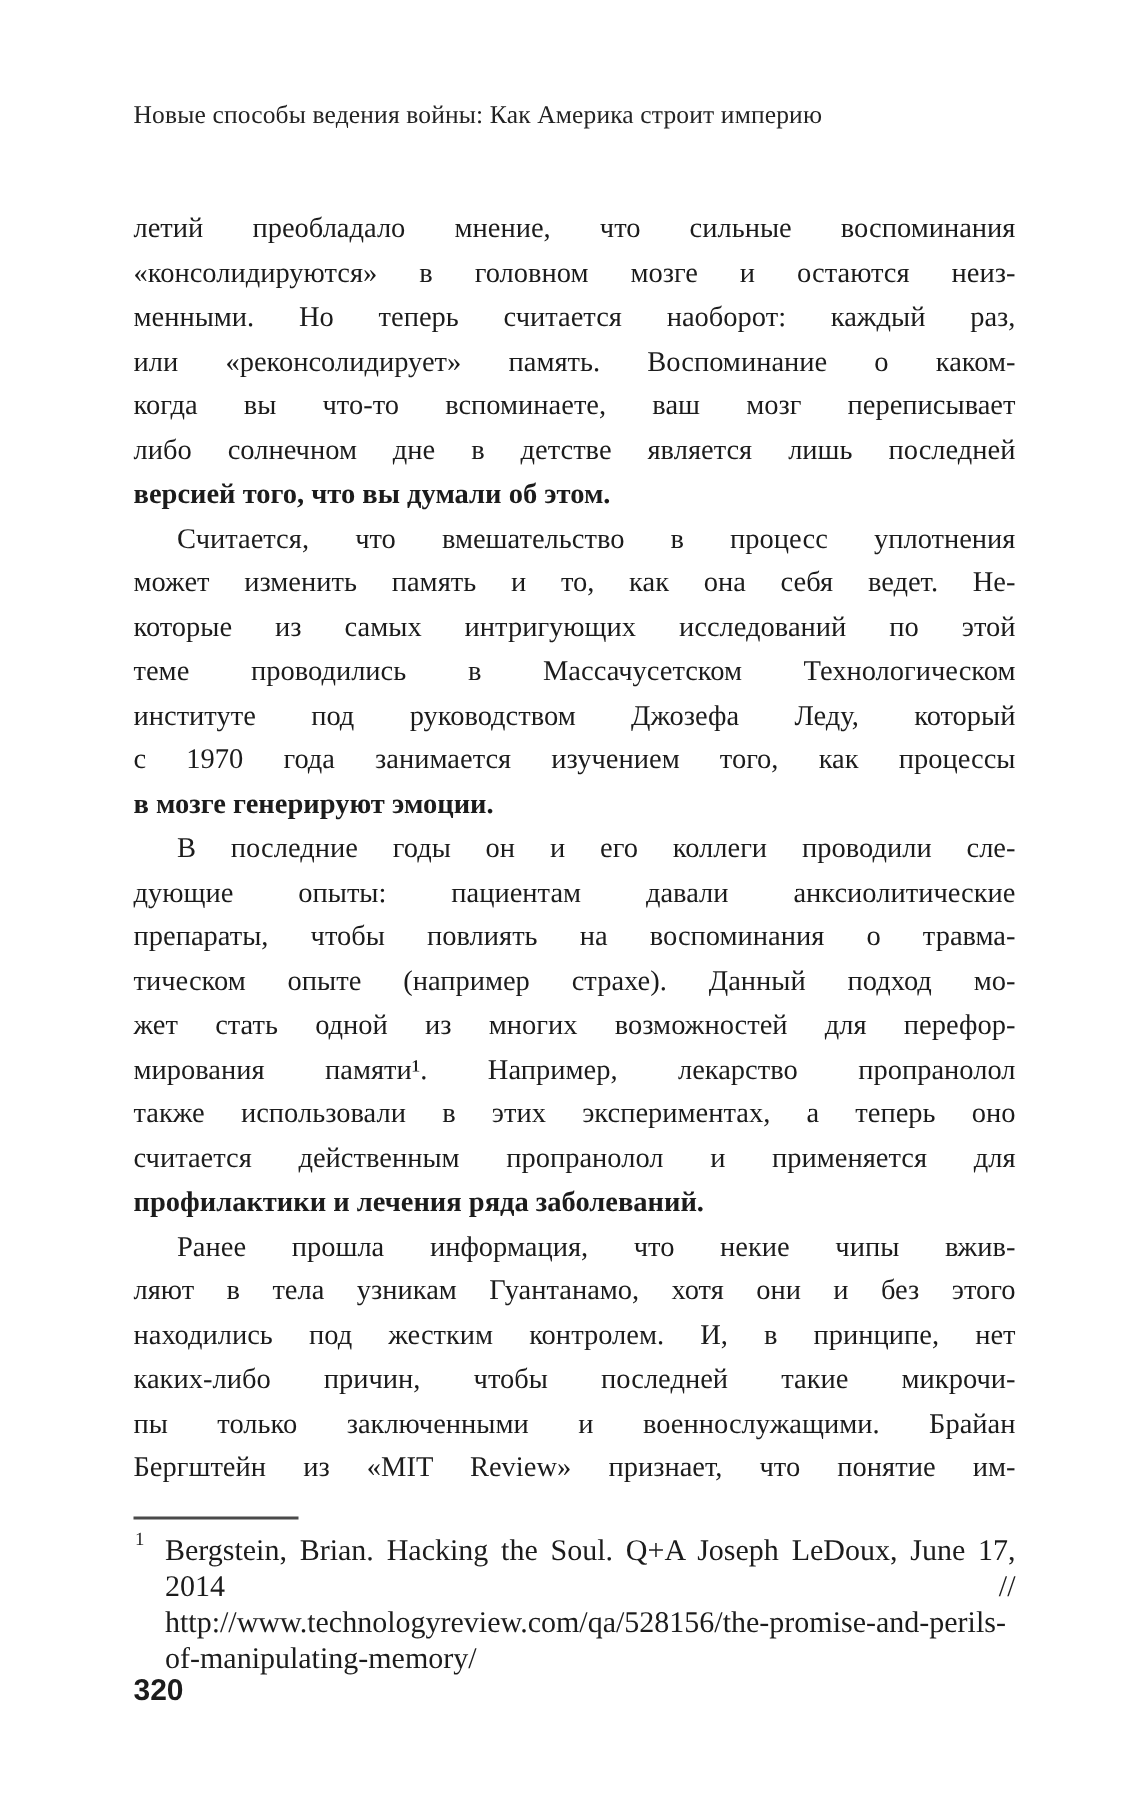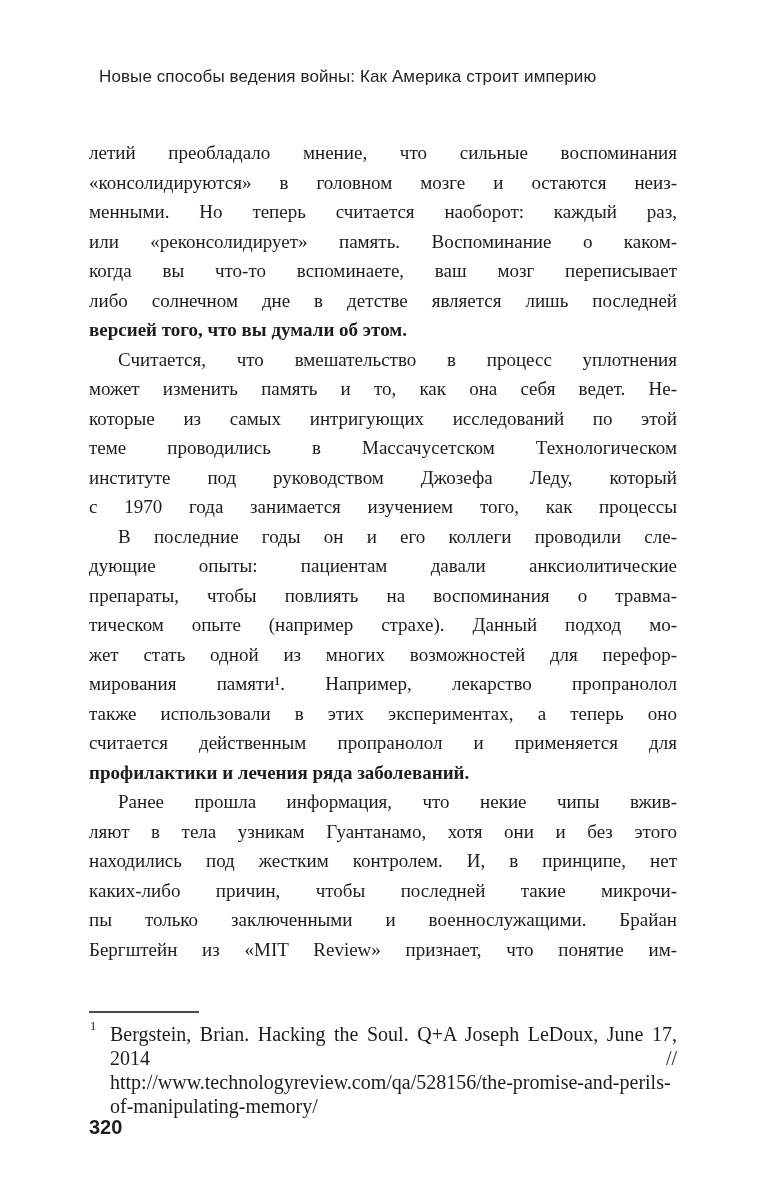--- a/index.html
+++ b/index.html
@@ -14,27 +14,26 @@
     background: #ffffff;
     overflow: hidden;
     font-family: "Liberation Serif", serif;
     color: #1c1c1c;
   }
   .running-header {
     position: absolute;
     left: 89px;
     top: 66px;
     width: 600px;
-    font-family: Liberation Sans, sans-serif;
+    font-family: Liberation Serif, serif;
     font-size: 17px;
     line-height: 22px;
     letter-spacing: 0.1px;
     color: #232323;
     white-space: nowrap;
-    margin-left: 10px;
   }
   .body-text {
     position: absolute;
     left: 89px;
     top: 138px;
     width: 588px;
     font-size: 19px;
     line-height: 29.5px;
   }
   .line {
@@ -107,20 +106,21 @@
       <div class="line">или «реконсолидирует» память. Воспоминание о каком-</div>
       <div class="line">когда вы что-то вспоминаете, ваш мозг переписывает</div>
       <div class="line">либо солнечном дне в детстве является лишь последней</div>
       <div class="line short">версией того, что вы думали об этом.</div>
       <div class="line indent">Считается, что вмешательство в процесс уплотнения</div>
       <div class="line">может изменить память и то, как она себя ведет. Не-</div>
       <div class="line">которые из самых интригующих исследований по этой</div>
       <div class="line">теме проводились в Массачусетском Технологическом</div>
       <div class="line">институте под руководством Джозефа Леду, который</div>
       <div class="line">с 1970 года занимается изучением того, как процессы</div>
+      <div class="line short">в мозге генерируют эмоции.</div>
       <div class="line indent">В последние годы он и его коллеги проводили сле-</div>
       <div class="line">дующие опыты: пациентам давали анксиолитические</div>
       <div class="line">препараты, чтобы повлиять на воспоминания о травма-</div>
       <div class="line">тическом опыте (например страхе). Данный подход мо-</div>
       <div class="line">жет стать одной из многих возможностей для перефор-</div>
       <div class="line">мирования памяти¹. Например, лекарство пропранолол</div>
       <div class="line">также использовали в этих экспериментах, а теперь оно</div>
       <div class="line">считается действенным пропранолол и применяется для</div>
       <div class="line short">профилактики и лечения ряда заболеваний.</div>
       <div class="line indent">Ранее прошла информация, что некие чипы вжив-</div>

